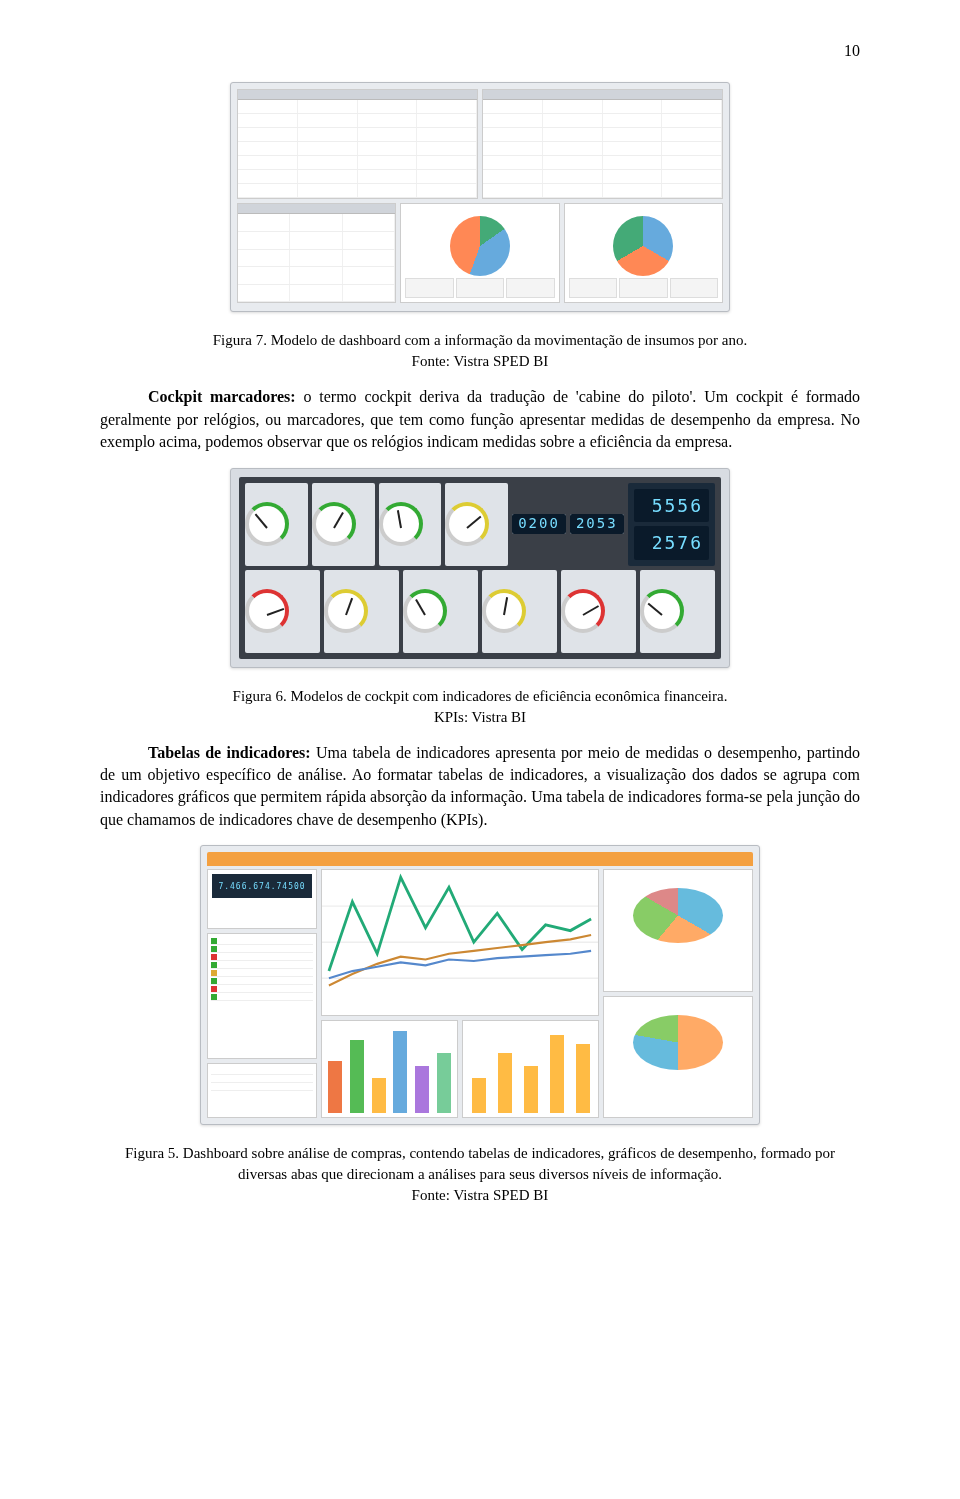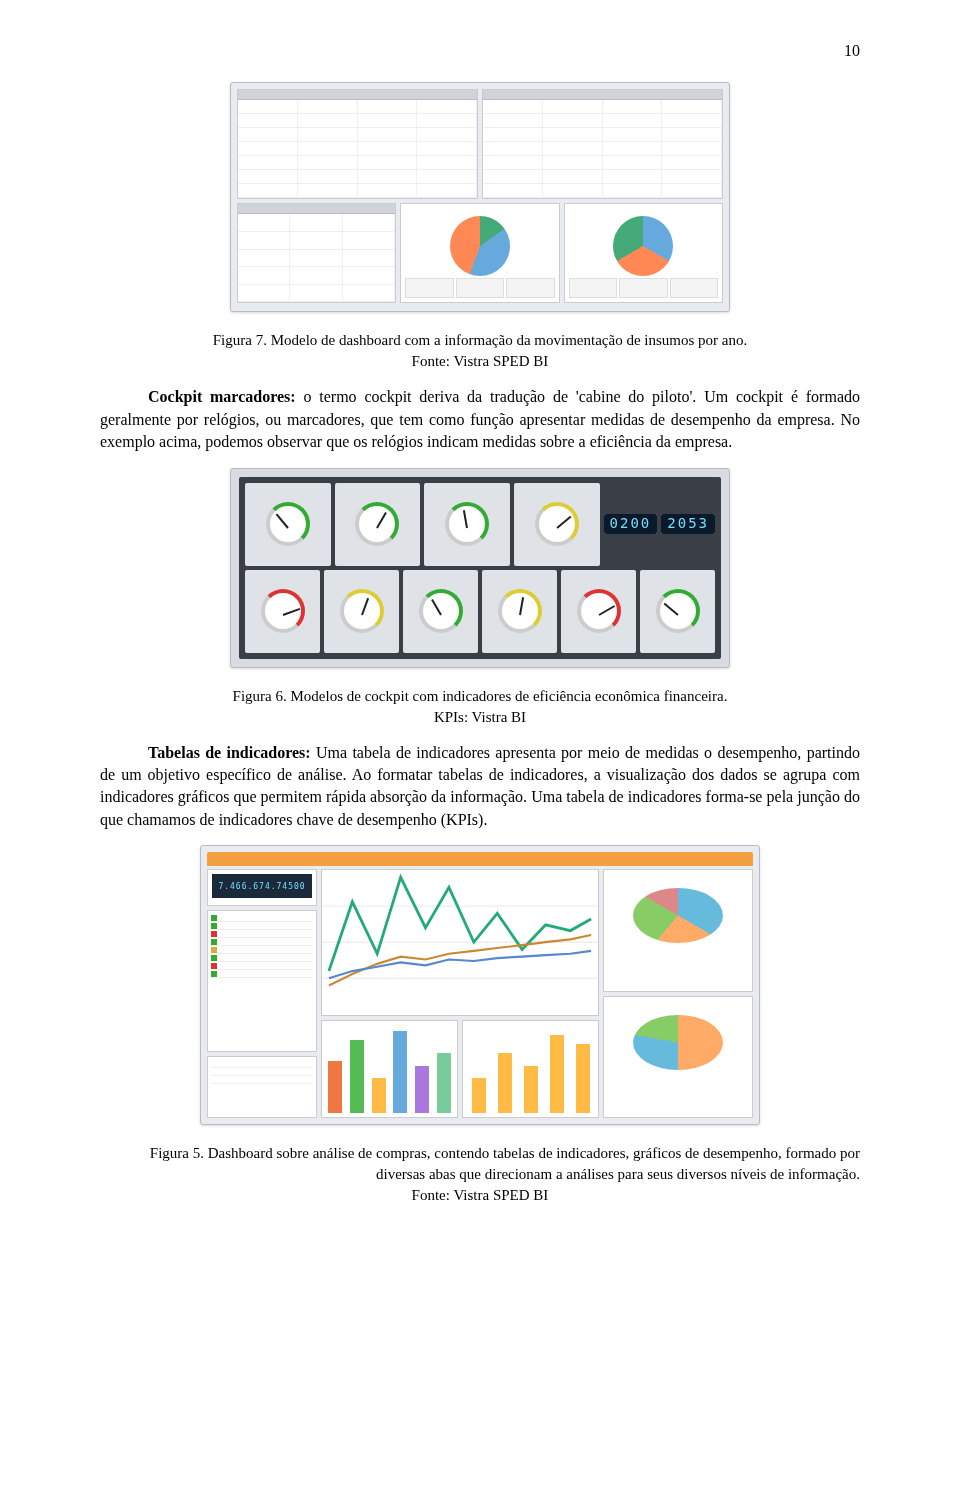--- a/index.html
+++ b/index.html
@@ -49,39 +49,39 @@
   .figure-caption { text-align:center; font-size:15px; margin-top:6px; }
   .figure-source { text-align:center; font-size:15px; }
 
   .paragraph { text-align: justify; margin: 14px 0; }
   .paragraph .lead { font-weight:bold; }
   .indent { text-indent: 48px; }
 
   .mock2 { width: 500px; height: 200px; background:#d8dce2; padding:8px; }
   .mock2-inner { background:#3a3f47; height:100%; padding:6px; display:flex; flex-direction:column; gap:4px; border-radius:2px; }
   .gauge-row { flex:1; display:flex; gap:4px; }
-  .gauge-cell { flex:1; background:#dfe3e8; border-radius:2px; display:flex; align-items:center; justify-content:center; position:relative; }
+  .gauge-cell { flex:1; background:#dfe3e8; border-radius:2px; display:flex; align-items:center; justify-content:flex-start; position:relative; }
   .gauge {
     width:44px; height:44px; border-radius:50%; background:#fff;
     border: 4px solid;
     position:relative;
   }
   .gauge::after { content:''; position:absolute; width:2px; height:18px; background:#222; left:50%; top:4px; transform-origin:bottom center; transform:translateX(-50%) rotate(var(--ang,0deg)); }
   .g-green { border-color:#3a3 #3a3 #ccc #ccc; }
   .g-yellow { border-color:#dc3 #dc3 #ccc #ccc; }
   .g-red { border-color:#d33 #d33 #ccc #ccc; }
   .lcd-cell { flex:1.2; background:#1a2a3a; border-radius:2px; display:flex; flex-direction:column; gap:4px; padding:6px; }
   .lcd { flex:1; background:#0a1a2a; border-radius:2px; color:#7df; font-family:monospace; font-size:18px; display:flex; align-items:center; justify-content:flex-end; padding:0 6px; letter-spacing:2px; }
   .lcd.sm { font-size:14px; }
 
   .mock3 { width: 560px; height: 280px; }
   .mock3-top { height:14px; background:#f4a040; margin-bottom:3px; border-radius:2px 2px 0 0; }
   .mock3-body { display:flex; gap:4px; height:calc(100% - 17px); }
   .mock3-left { width:110px; display:flex; flex-direction:column; gap:4px; }
-  .mock3-lcd-box { height:37px; background:#fff; border:1px solid #ccc; padding:4px; }
+  .mock3-lcd-box { height:60px; background:#fff; border:1px solid #ccc; padding:4px; }
   .mock3-lcd { background:#1a2a3a; color:#7df; font-family:monospace; font-size:8px; height:24px; display:flex; align-items:center; justify-content:center; letter-spacing:1px; }
   .mock3-list { flex:1; background:#fff; border:1px solid #ccc; padding:3px; font-size:5px; }
   .mock3-list .mr { height:8px; border-bottom:1px solid #eee; display:flex; align-items:center; }
   .mr .sq { width:6px; height:6px; margin-right:2px; }
   .mock3-center { flex:1; display:flex; flex-direction:column; gap:4px; }
   .linechart { flex:1; background:#fff; border:1px solid #ccc; position:relative; }
   .linechart svg { width:100%; height:100%; }
   .barcharts { flex:.9; display:flex; gap:4px; }
   .barchart { flex:1; background:#fff; border:1px solid #ccc; display:flex; align-items:flex-end; justify-content:space-around; padding:6px 4px 4px 4px; gap:3px; }
   .barchart .bar { width:14px; }
@@ -263,20 +263,24 @@
             <div class="gauge g-yellow" style="--ang:50deg"></div>
           </div>
         <div class="gauge-cell" style="flex:1.3; display:flex; gap:4px; background:transparent; padding:0;">
           <div class="gauge-cell" style="flex:1;">
               <div class="lcd sm">0200</div>
             </div>
           <div class="gauge-cell" style="flex:1;">
               <div class="lcd sm">2053</div>
             </div>
         </div>
+        <div class="lcd-cell">
+          <div class="lcd">5556</div>
+          <div class="lcd">2576</div>
+        </div>
       </div>
       <div class="gauge-row">
         <div class="gauge-cell">
             <div class="gauge g-red" style="--ang:70deg"></div>
           </div>
         <div class="gauge-cell">
             <div class="gauge g-yellow" style="--ang:20deg"></div>
           </div>
         <div class="gauge-cell">
             <div class="gauge g-green" style="--ang:-30deg"></div>
@@ -378,14 +382,14 @@
           <div class="pie3d pie3a"></div>
         </div>
         <div class="piebox">
           <div class="pie3d pie3b"></div>
         </div>
       </div>
     </div>
   </div>
 </div>
 
-<div class="figure-caption" style="text-align:right;">Figura 5. Dashboard sobre análise de compras, contendo tabelas de indicadores, gráficos de desempenho, formado por diversas abas que direcionam a análises para seus diversos níveis de informação.</div>
+<div class="figure-caption" style="text-align:center;">Figura 5. Dashboard sobre análise de compras, contendo tabelas de indicadores, gráficos de desempenho, formado por diversas abas que direcionam a análises para seus diversos níveis de informação.</div>
 <div class="figure-source">Fonte: Vistra SPED BI</div>
 
 </body></html>

